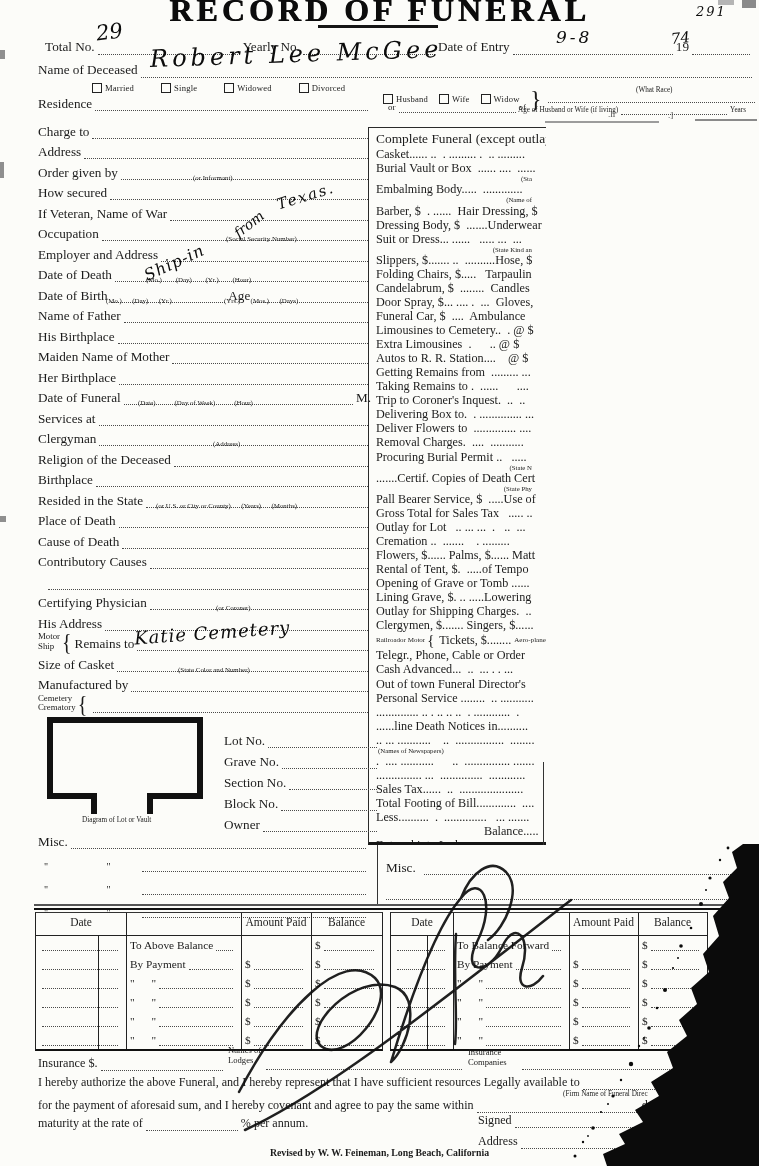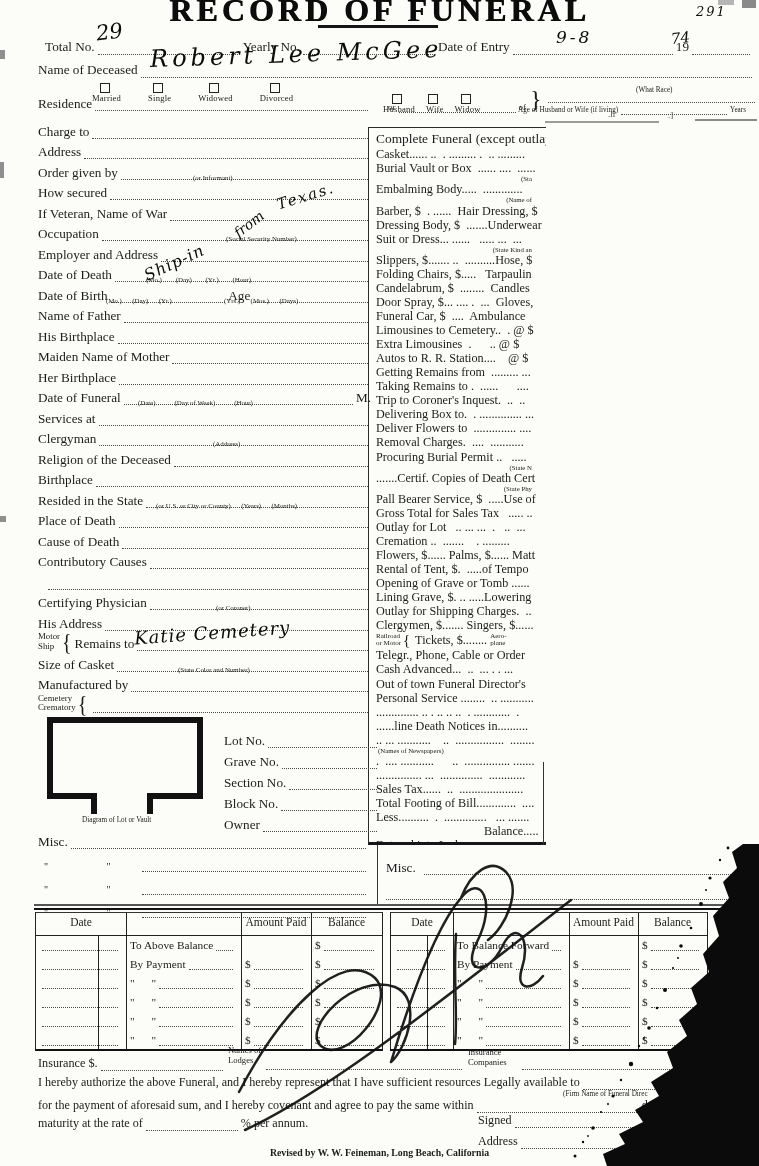--- a/index.html
+++ b/index.html
@@ -10,21 +10,21 @@
   .lbl{font-size:13.2px;line-height:15px;white-space:nowrap;}
   .dots{flex:1 1 auto;min-width:8px;border-bottom:1.4px dotted #4a4a4a;height:3px;margin:0 3px;align-self:flex-end;}
   .dotline{border-bottom:1.4px dotted #4a4a4a;height:3px;}
   .note-sm{font-size:7.2px;white-space:pre;color:#222;}
   
   .title{position:absolute;top:-8px;left:0;width:100%;text-align:center;font-weight:700;
          font-size:32px;letter-spacing:4px;color:#0c0c0c;text-shadow:.7px 0 #0c0c0c;}
   .title-underline{position:absolute;left:318px;top:25px;width:120px;height:3.2px;background:#151515;}
   
   .cb{display:inline-block;width:8px;height:8px;border:1.3px solid #222;margin-right:3px;}
-  .cb-item{display:inline-flex;align-items:center;margin-right:27px;flex-direction:column;}
+  .cb-item{display:inline-flex;align-items:flex-end;margin-right:27px;}
   .cb-item.sm{margin-right:11px;}
   .cbl{font-size:8.6px;letter-spacing:.2px;}
   
   #left-fields{position:absolute;left:38px;top:118px;width:333px;}
   .f-row{position:relative;height:20.5px;display:flex;align-items:flex-end;}
   .f-note{position:absolute;top:14.5px;font-size:6.9px;white-space:pre;color:#222;z-index:2;}
   .stack{display:flex;flex-direction:column;justify-content:flex-end;font-size:8.8px;line-height:9.5px;white-space:nowrap;}
   .brace{font-size:20px;line-height:17px;margin:0 3px 0 2px;transform:scaleY(1.2);}
   
   .hw{position:absolute;font-family:"DejaVu Serif",serif;font-style:italic;color:#0c0c0c;z-index:4;white-space:nowrap;}
@@ -40,21 +40,21 @@
   
   #charges-box{position:absolute;left:368px;top:127px;width:178px;height:718px;box-sizing:border-box;
       border-left:1.8px solid #2a2a2a;border-top:1.8px solid #2a2a2a;border-bottom:3px solid #151515;
       padding:3px 0 0 7px;overflow:hidden;}
   .c-line{height:14.05px;line-height:14.05px;font-size:12.2px;white-space:pre;overflow:hidden;}
   .c-first{height:16px;line-height:16px;font-size:13.4px;}
   .ul{border-bottom:2.2px solid #111;padding-bottom:1px;}
   .c-sub{height:7.2px;line-height:7.2px;font-size:6.8px;text-align:right;padding-right:14px;white-space:pre;}
   .c-sub-left{text-align:left;padding-left:2px;}
   .c-rail{height:16px;line-height:16px;display:flex;align-items:center;}
-  .rstack{display:inline-flex;flex-direction:column;font-size:7px;line-height:7.5px;}
+  .rstack{display:inline-flex;flex-direction:row;font-size:7px;line-height:7.5px;}
   .rbrace{font-size:15px;margin:0 2px;}
   
   #lot-fields{position:absolute;left:224px;top:727px;width:156px;}
   .lot-row{height:21px;}
   #misc-left{position:absolute;left:38px;top:826px;width:331px;}
   .misc-row{height:23px;}
   .ditto{font-size:10px;margin-left:6px;letter-spacing:28px;}
   
   .ptable{position:absolute;top:912px;height:136px;border:1.6px solid #222;border-top:1.2px solid #333;
           border-bottom:2.4px solid #111;box-sizing:content-box;}

